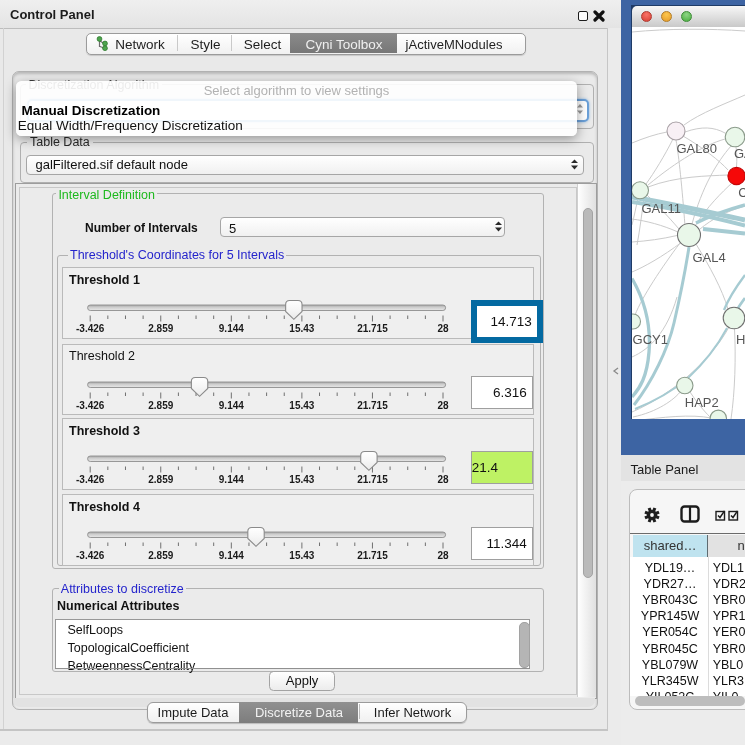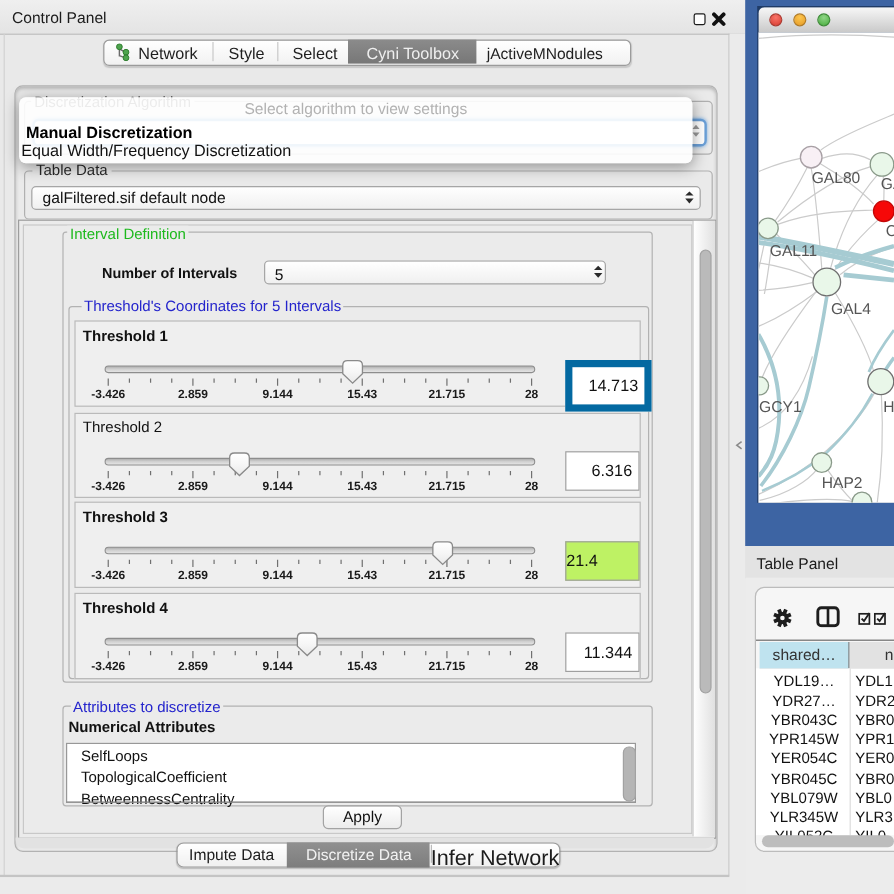--- a/index.html
+++ b/index.html
@@ -4,21 +4,21 @@
   html,body{margin:0;padding:0;}
   body{width:745px;height:745px;position:relative;overflow:hidden;
        font-family:"Liberation Sans",sans-serif;background:#e9e9e9;}
   .ab{position:absolute;}
   .t{position:absolute;white-space:nowrap;}
 </style></head>
 <body>
 
 <div class="ab" style="left:0px;top:0px;width:745px;height:745px;background:#e9e9e9;"></div>
 <div class="ab" style="left:0px;top:0px;width:621px;height:28px;background:linear-gradient(#efefef,#e4e4e4);border-bottom:1px solid #bdbdbd;"></div>
-<div class="t" style="left:10px;top:7px;font-size:13px;color:#1c1c1c;font-weight:normal;">Control Panel</div>
+<div class="t" style="left:10px;top:7px;font-size:13px;color:#1c1c1c;font-weight:bold;">Control Panel</div>
 <div class="ab" style="left:577.5px;top:11px;width:8px;height:8px;border:1.5px solid #1c1c1c;border-radius:2px;background:#fdfdfd;"></div>
 <svg class="ab" style="left:593px;top:10px" width="12" height="12" viewBox="0 0 12 12">
 <path d="M2 2 L10 10 M10 2 L2 10" stroke="#111" stroke-width="3.2" stroke-linecap="round"></path>
   </svg>
 <div class="ab" style="left:2.5px;top:28px;width:1px;height:702px;background:#d2d2d2;"></div>
 <div class="ab" style="left:607px;top:28px;width:1px;height:702px;background:#c6c6c6;"></div>
 <div class="ab" style="left:0px;top:729px;width:608px;height:1.5px;background:#c4c4c4;"></div>
 <div class="ab" style="left:0px;top:730.5px;width:621px;height:14.5px;background:#ebebeb;"></div>
 <div class="ab" style="left:85.5px;top:33px;width:438.5px;height:20px;background:linear-gradient(#ffffff,#f1f1f1);border:1px solid #9b9b9b;border-radius:5px;overflow:hidden;box-shadow:0 1px 1px rgba(0,0,0,0.15);"></div>
 <div class="ab" style="left:290.2px;top:33px;width:106.5px;height:20px;background:linear-gradient(#8b8b8b,#777777);"></div>
@@ -223,21 +223,21 @@
 <div class="t" style="left:67.5px;top:658.5px;font-size:12.5px;color:#111;font-weight:normal;">BetweennessCentrality</div>
 <div class="ab" style="left:55px;top:667.5px;width:475px;height:1px;background:#909090;"></div>
 <div class="ab" style="left:518.5px;top:621.5px;width:9px;height:44px;background:#b5b5b5;border:1px solid #a2a2a2;border-radius:5px;"></div>
 <div class="ab" style="left:268.8px;top:671px;width:64.5px;height:17.5px;background:linear-gradient(#ffffff,#ececec);border:1px solid #a3a3a3;border-radius:4.5px;text-align:center;font-size:13px;color:#111;line-height:18px;">Apply</div>
 <div class="ab" style="left:13px;top:698px;width:582px;height:9px;background:#e2e2e2;border-radius:0 0 7px 7px;"></div>
 <div class="ab" style="left:147px;top:701.5px;width:317.5px;height:19.5px;background:linear-gradient(#ffffff,#f0f0f0);border:1px solid #9b9b9b;border-radius:6px;overflow:hidden;box-shadow:0 1px 1px rgba(0,0,0,0.2);"></div>
 <div class="ab" style="left:239.2px;top:701.5px;width:119.3px;height:21.5px;background:linear-gradient(#909090,#7d7d7d);border-radius:0;"></div>
 <div class="ab" style="left:358.5px;top:704px;width:1px;height:15px;background:#bbb;"></div>
 <div class="t" style="left:193px;top:704.5px;font-size:13px;color:#1b1b1b;font-weight:normal;transform:translateX(-50%);">Impute Data</div>
 <div class="t" style="left:299px;top:704.5px;font-size:13px;color:#f2f2f2;font-weight:normal;transform:translateX(-50%);">Discretize Data</div>
-<div class="t" style="left:412.5px;top:704.5px;font-size:18px;color:#1b1b1b;font-weight:normal;transform:translateX(-50%);">Infer Network</div>
+<div class="t" style="left:412.5px;top:704.5px;font-size:13px;color:#1b1b1b;font-weight:normal;transform:translateX(-50%);">Infer Network</div>
 <div class="ab" style="left:608px;top:28px;width:13px;height:717px;background:#ebebeb;"></div>
 <svg class="ab" style="left:611.5px;top:366.5px" width="8" height="8" viewBox="0 0 8 8">
 <path d="M6 1 L2 4 L6 7" stroke="#8a8a8a" stroke-width="1.3" fill="none"></path>
   </svg>
 <div class="ab" style="left:621px;top:0px;width:124px;height:454.5px;background:#3d64a3;"></div>
 <div class="ab" style="left:630.8px;top:5px;width:114.2px;height:414px;background:#1f3b66;"></div>
 <div class="ab" style="left:632px;top:6px;width:113px;height:21px;background:linear-gradient(#f7f7f7,#c9c9c9);border-top-left-radius:5px;border-bottom:1px solid #8c8c8c;"></div>
 <div class="ab" style="left:641.3px;top:11px;width:11px;height:11px;background:radial-gradient(circle at 50% 30%,#f97368,#d63d31);border:1px solid #ad3c33;border-radius:50%;box-sizing:border-box;"></div>
 <div class="ab" style="left:661.0px;top:11px;width:11px;height:11px;background:radial-gradient(circle at 50% 30%,#fdc64e,#e59a27);border:1px solid #b17c28;border-radius:50%;box-sizing:border-box;"></div>
 <div class="ab" style="left:680.9px;top:11px;width:11px;height:11px;background:radial-gradient(circle at 50% 30%,#8fd586,#47ad3c);border:1px solid #3e8b38;border-radius:50%;box-sizing:border-box;"></div>

